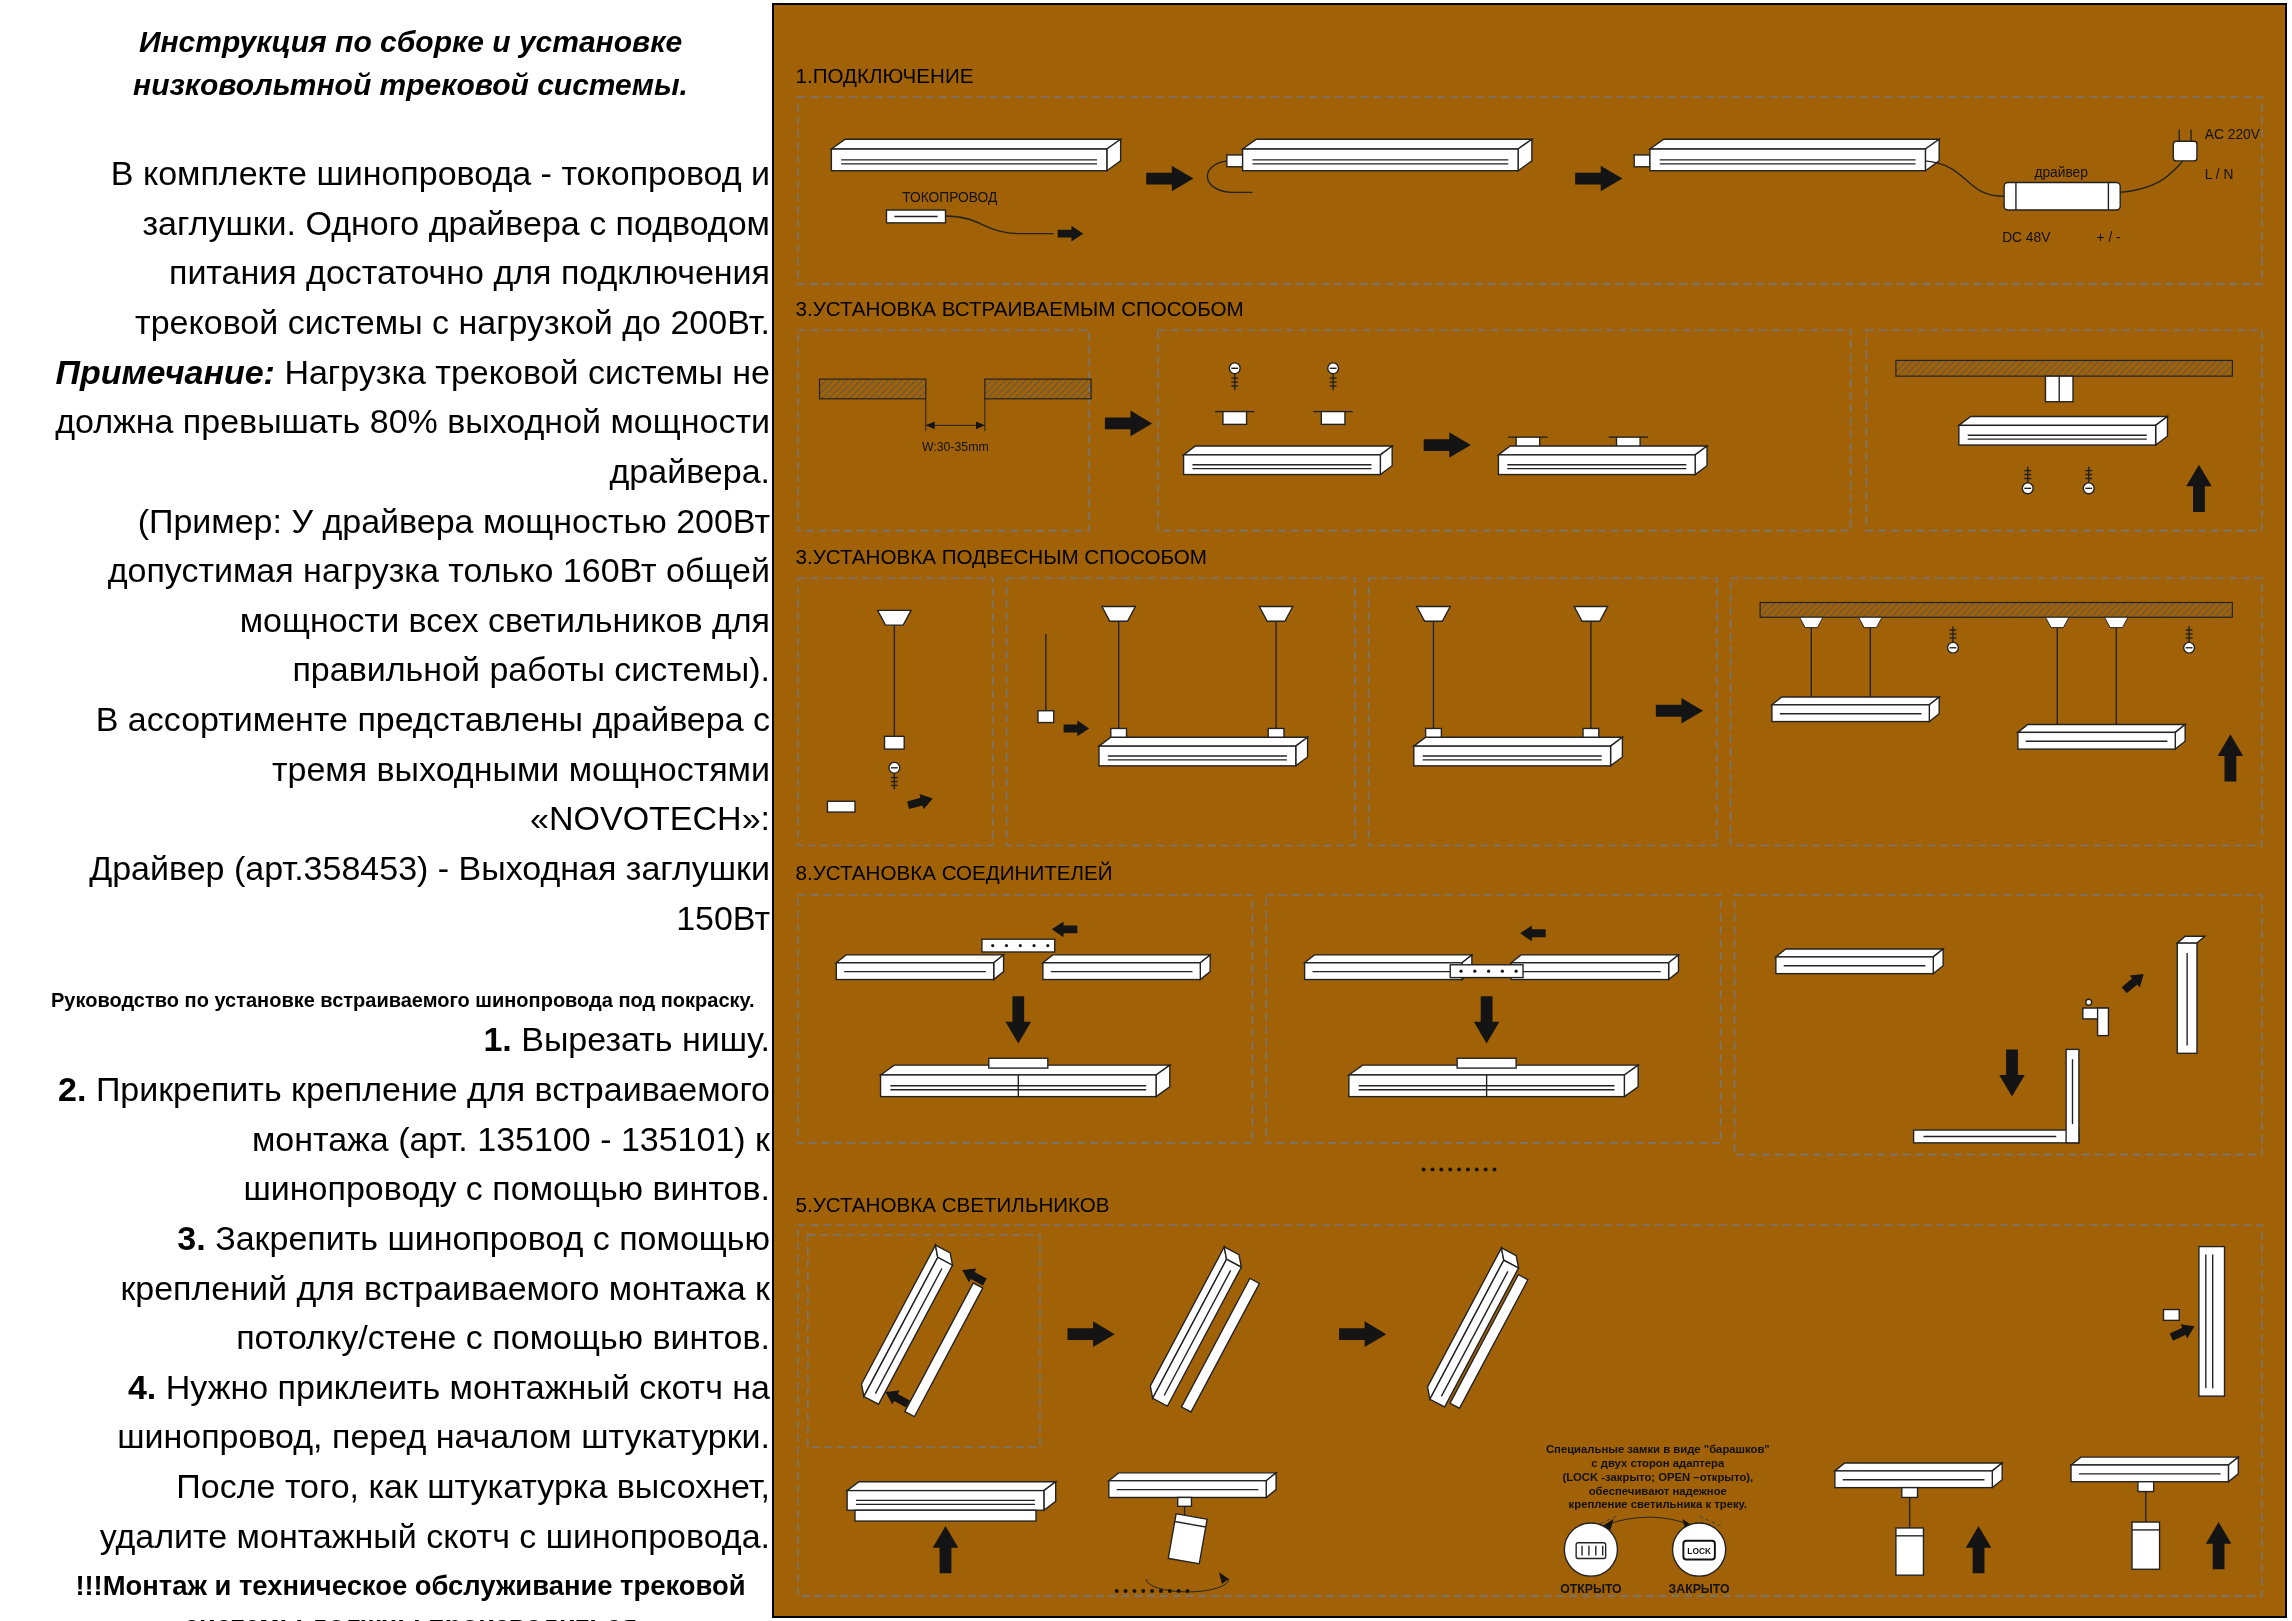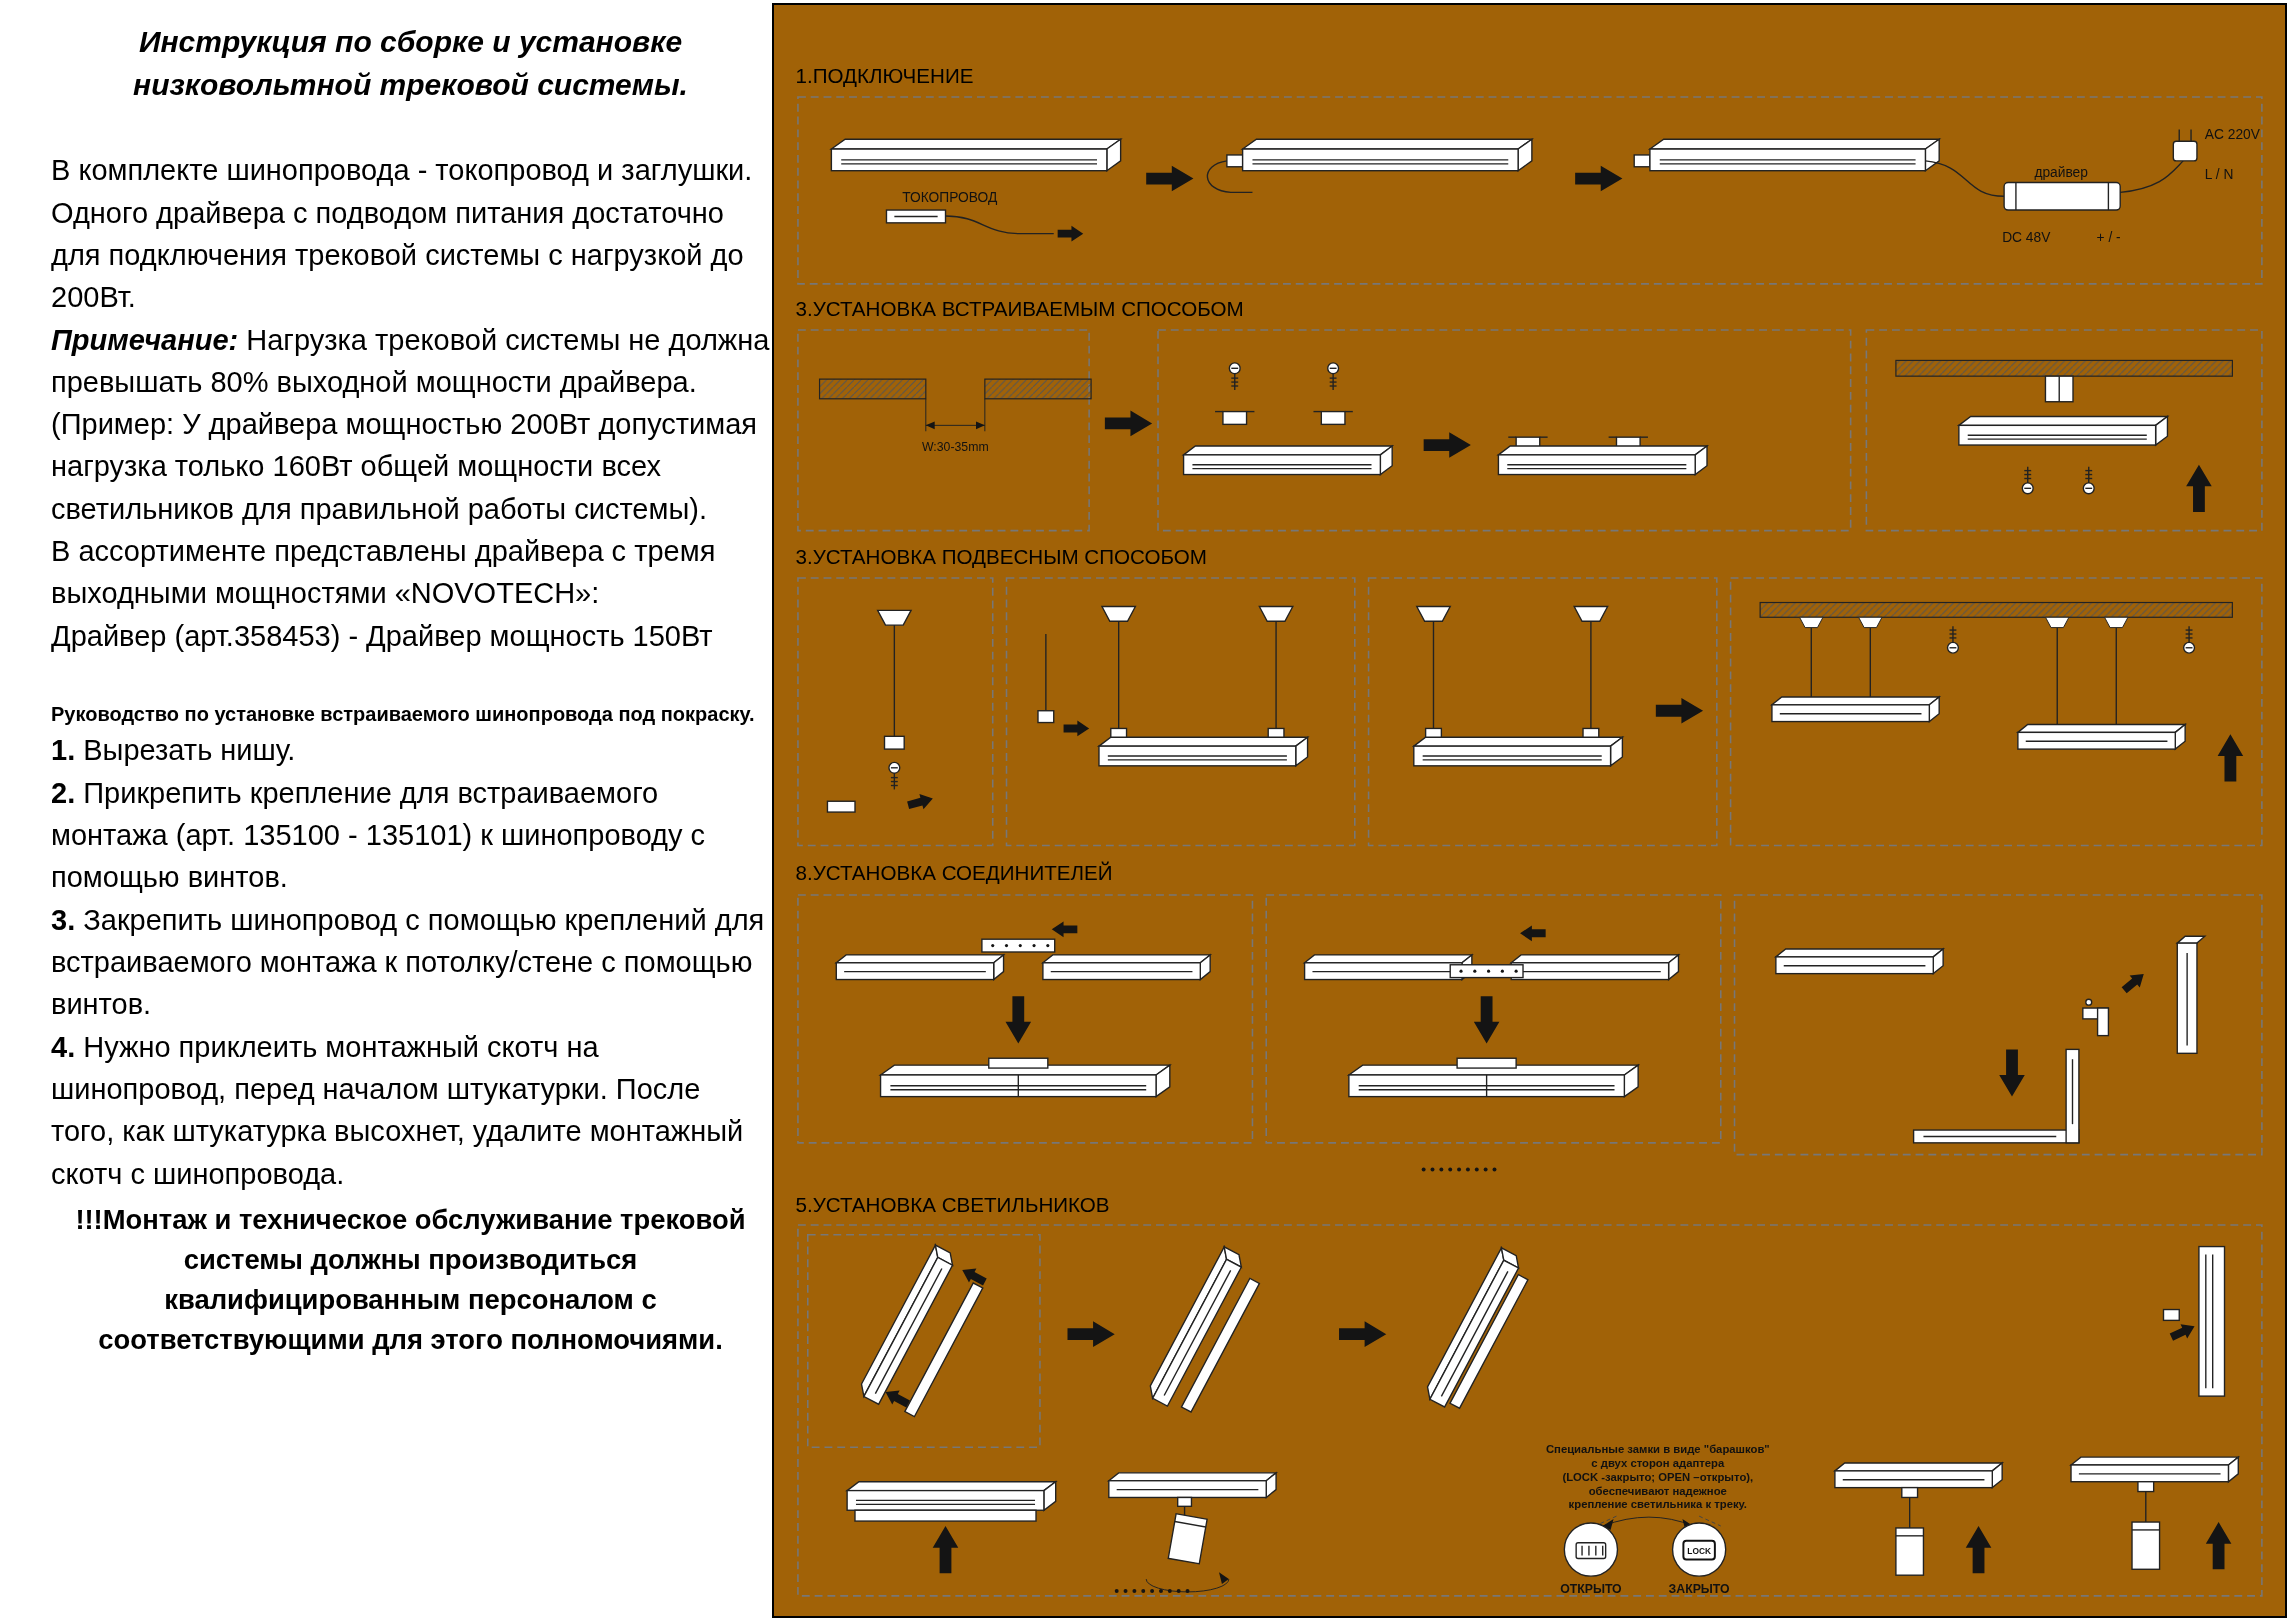--- a/index.html
+++ b/index.html
@@ -4,21 +4,21 @@
 <style>
   * { margin:0; padding:0; box-sizing:border-box; }
   html,body { background:#ffffff; }
   .page { position:relative; width:2293px; height:1621px; background:#fff;
           font-family:"Liberation Sans","DejaVu Sans",sans-serif; color:#000; overflow:hidden; }
 
   
   .left-col { position:absolute; left:51px; top:21px; width:719px; }
   .title { font-size:30px; font-style:italic; font-weight:bold; text-align:center;
            line-height:1.42; margin:0 0 43px; }
-  .body  { font-size:29px; line-height:1.46; margin:0; }
+  .body  { font-size:34px; line-height:1.46; margin:0;text-align:right; }
   .note-label { font-weight:bold; font-style:italic; }
   .guide-heading { font-size:20px; font-weight:bold; line-height:1.46; margin:43px 0 0; }
   .warning { font-size:27.4px; font-weight:bold; text-align:center; line-height:1.46; margin:5px; }
 
   
   .panel { position:absolute; left:772px; top:2.9px; width:1515px; height:1615px;
            border:2.9px solid #000; padding:61px 17.6px 7.8px; background:#a16207; }
   .sec-heading { font-size:20.6px; line-height:1; margin:9.8px 0 5.9px 3.9px; }
   .dsec:first-child .sec-heading { margin-top:0; }
   svg.diagram { display:block; width:100%; height:auto; }
@@ -103,21 +103,21 @@
     <h1 class="title">Инструкция по сборке и установке низковольтной трековой системы.</h1>
 
     <p class="body">В комплекте шинопровода - токопровод и заглушки. Одного драйвера с подводом питания достаточно для подключения трековой системы с нагрузкой до 200Вт.</p>
 
     <p class="body"><span class="note-label">Примечание:</span> <span>Нагрузка трековой системы не должна превышать 80% выходной мощности драйвера.</span></p>
 
     <p class="body">(Пример: У драйвера мощностью 200Вт допустимая нагрузка только 160Вт общей мощности всех светильников для правильной работы системы).</p>
 
     <p class="body">В ассортименте представлены драйвера с тремя выходными мощностями «NOVOTECH»:</p>
 
-    <p class="body">Драйвер (арт.358453) - Драйвер мощность 150Вт</p>
+    <p class="body">Драйвер (арт.358453) - Выходная заглушки 150Вт</p>
 
     <h2 class="guide-heading">Руководство по установке встраиваемого шинопровода под покраску.</h2>
 
     <p class="body"><b>1.</b> <span>Вырезать нишу.</span></p>
     <p class="body"><b>2.</b> <span>Прикрепить крепление для встраиваемого монтажа (арт. 135100 - 135101) к шинопроводу с помощью винтов.</span></p>
     <p class="body"><b>3.</b> <span>Закрепить шинопровод с помощью креплений для встраиваемого монтажа к потолку/стене с помощью винтов.</span></p>
     <p class="body"><b>4.</b> <span>Нужно приклеить монтажный скотч на шинопровод, перед началом штукатурки. После того, как штукатурка высохнет, удалите монтажный скотч с шинопровода.</span></p>
 
     <p class="warning">!!!Монтаж и техническое обслуживание трековой системы должны производиться квалифицированным персоналом с соответствующими для этого полномочиями.</p>
   </div>

